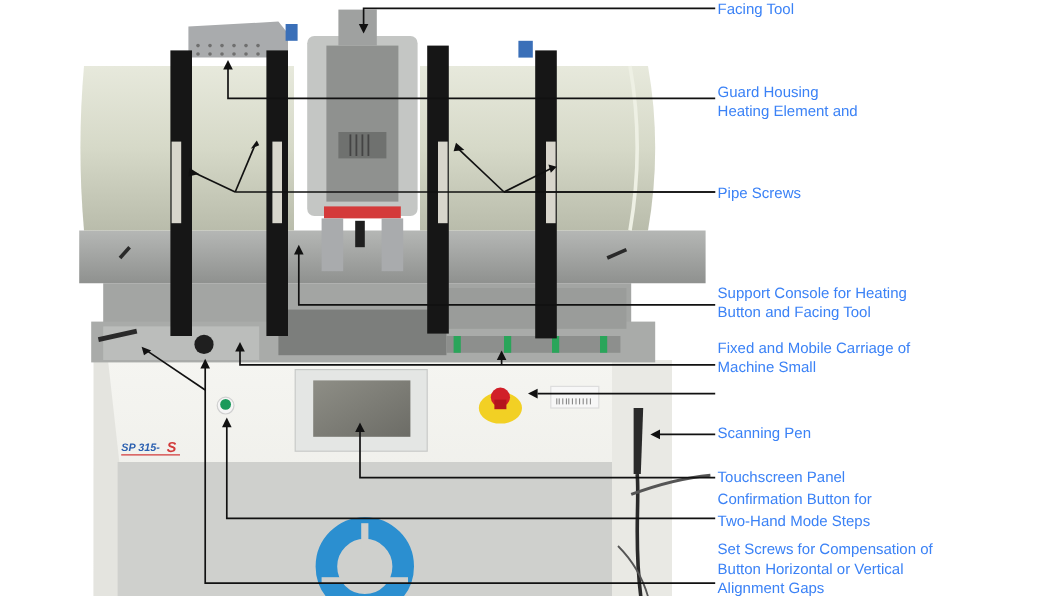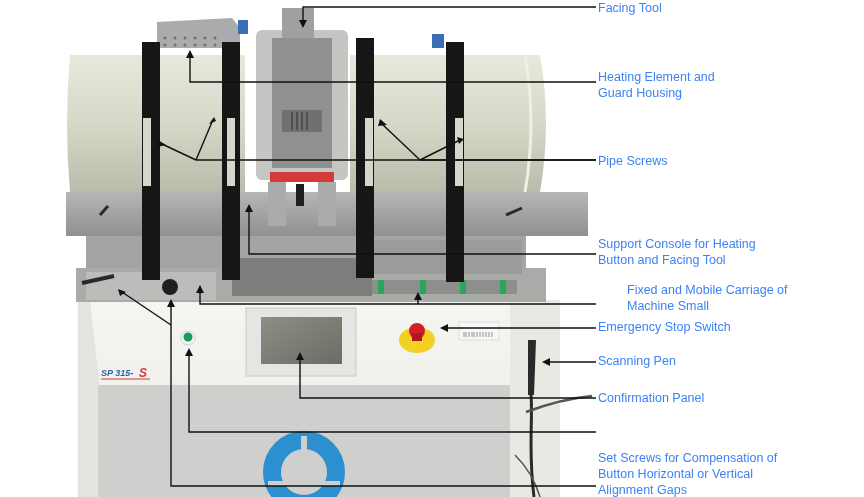--- a/index.html
+++ b/index.html
@@ -214,41 +214,42 @@
       <polygon points="185,356 193,356 189,348"></polygon>
       <polygon points="167,307 175,307 171,299"></polygon>
       <polygon points="118,289 126,292 120,296"></polygon>
     </g>
   </svg>
 
   <div class="label" style="top:0px;">
     <div>Facing Tool</div>
   </div>
   <div class="label" style="top:69px;">
+    <div>Guard Housing</div>
     <div>Heating Element and</div>
-    <div>Guard Housing</div>
   </div>
   <div class="label" style="top:153px;">
     <div>Pipe Screws</div>
   </div>
   <div class="label" style="top:236px;">
     <div>Support Console for Heating</div>
     <div>Button and Facing Tool</div>
   </div>
-  <div class="label" style="top:282px;margin-left:29px;">
+  <div class="label" style="top:282px;">
     <div>Fixed and Mobile Carriage of</div>
     <div>Machine Small</div>
   </div>
-  <div class="label" style="top:319px;">
-    <div>Emergency Stop Switch</div>
-  </div>
   <div class="label" style="top:353px;">
     <div>Scanning Pen</div>
   </div>
   <div class="label" style="top:390px;">
-    <div>Confirmation Panel</div>
+    <div>Touchscreen Panel</div>
+  </div>
+  <div class="label" style="top:407px; line-height:18px;">
+    <div>Confirmation Button for</div>
+    <div>Two-Hand Mode Steps</div>
   </div>
   <div class="label" style="top:450px;">
     <div>Set Screws for Compensation of</div>
     <div>Button Horizontal or Vertical</div>
     <div>Alignment Gaps</div>
   </div>
 </div>
 
 </body></html>

